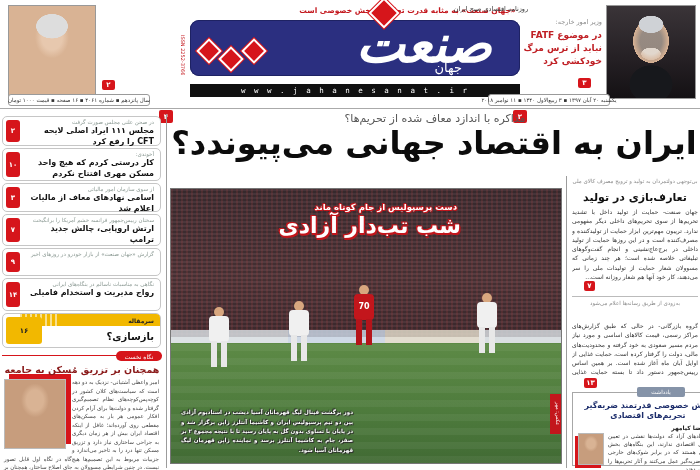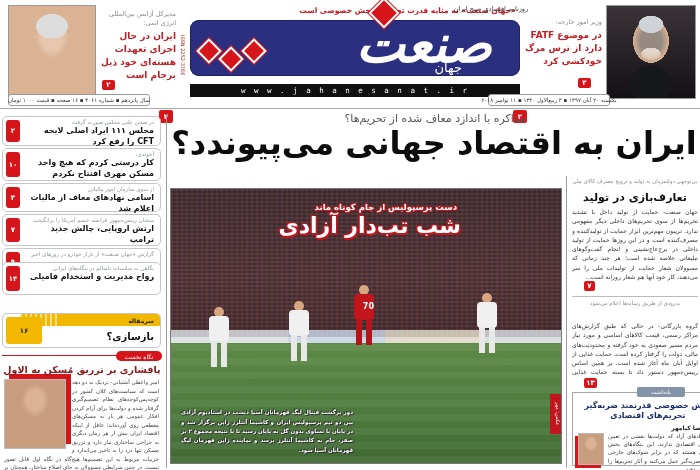--- a/index.html
+++ b/index.html
@@ -138,21 +138,21 @@
     position:absolute; left:0; right:0; top:154px; bottom:0;
     background:
       repeating-linear-gradient(0deg, rgba(255,255,255,.05) 0 7px, transparent 7px 14px),
       linear-gradient(180deg,#5d8a46 0%, #4d7a3c 60%, #416a34 100%);
   }
   .fig { position:absolute; }
   .fig .head { position:absolute; left:50%; transform:translateX(-50%); top:0; width:10px; height:10px; border-radius:50%; background:#d8a77f; }
   .fig .torso { position:absolute; left:50%; transform:translateX(-50%); top:9px; width:20px; height:26px; border-radius:4px; }
   .fig .legs { position:absolute; left:50%; transform:translateX(-50%); top:34px; width:16px; height:26px;
     background:linear-gradient(90deg,#e8e8e8 0 40%, transparent 40% 60%, #e8e8e8 60% 100%); }
-  .fig.red .torso { background:#c3161c; color:#fff; font-size:8px; font-weight:bold; line-height:26px; }
+  .fig.red .torso { background:#c3161c; color:#fff; font-size:8px; font-weight:bold; text-align:center; line-height:26px; }
   .fig.red .legs { background:linear-gradient(90deg,#b5141a 0 40%, transparent 40% 60%, #b5141a 60% 100%); }
   .fig.white .torso { background:#f0f0f0; }
   .overline-txt {
     position:absolute; top:13px; right:104px; color:#fff; font-size:8.5px; font-weight:bold;
     text-shadow:1px 0 0 #c3161c,-1px 0 0 #c3161c,0 1px 0 #c3161c,0 -1px 0 #c3161c,1px 1px 0 #c3161c,-1px -1px 0 #c3161c;
   }
   .photo-title {
     position:absolute; top:24px; right:100px; color:#fff; font-size:22px; font-weight:bold;
     text-shadow:1px 0 0 #c3161c,-1px 0 0 #c3161c,0 1.5px 0 #c3161c,0 -1.5px 0 #c3161c,1.5px 1.5px 0 #c3161c,-1.5px -1.5px 0 #c3161c;
   }
@@ -187,24 +187,20 @@
     border:1px solid #b9b9b9; box-shadow:-3px 3px 0 0 #d6151b;
   }
   .note-body { font-size:5.5px; color:#333; line-height:1.5; text-align:justify; }
 </style>
 </head>
 <body>
 
 <div class="page">
 
   <div class="abs portrait amano"></div>
-  <div class="abs" style="left:100px; top:10px; width:76px;">
-    <div class="corner-kicker">مدیرکل آژانس بین‌المللی انرژی اتمی:</div>
-    <div class="corner-head">ایران در حال اجرای تعهدات هسته‌ای خود ذیل برجام است</div>
-  </div>
   <div class="abs ptab" style="left:102px; top:80px; width:13px; height:10px;">۲</div>
 
   <div class="abs slogan">«جهان صنعت» به مثابه قدرت تحلیل و بخش خصوصی است</div>
   <div class="abs tagline">روزنامه اقتصادی صبح ایران</div>
   <div class="abs issn">ISSN 2252-3766</div>
 
   <div class="abs logo-box">
     <div class="logo-main">صنعت</div>
     <div class="logo-sub">جهان</div>
   </div>
@@ -212,21 +208,21 @@
   <div class="abs diamond" style="left:373px; top:2px;  width:22px; height:22px;"></div>
   <div class="abs diamond" style="left:200px; top:42px; width:18px; height:18px;"></div>
   <div class="abs diamond" style="left:222px; top:50px; width:18px; height:18px;"></div>
   <div class="abs diamond" style="left:245px; top:42px; width:18px; height:18px;"></div>
 
   <div class="abs webstrip">w w w . j a h a n e s a n a t . i r</div>
 
   <div class="abs portrait zarif"></div>
   <div class="abs" style="left:522px; top:18px; width:80px;">
     <div class="corner-kicker">وزیر امور خارجه:</div>
-    <div class="corner-head">در موضوع FATF دارد از ترس مرگ خودکشی کرد</div>
+    <div class="corner-head">در موضوع FATF نباید از ترس مرگ خودکشی کرد</div>
   </div>
   <div class="abs ptab" style="left:578px; top:78px; width:13px; height:10px;">۳</div>
 
   <div class="abs datebox" style="left:488px; top:94px; width:122px;">یکشنبه ۲۰ آبان ۱۳۹۷ ▪ ۳ ربیع‌الاول ۱۴۴۰ ▪ ۱۱ نوامبر ۲۰۱۸</div>
   <div class="abs datebox" style="left:8px; top:94px; width:142px;">سال پانزدهم ▪ شماره ۴۰۶۱ ▪ ۱۶ صفحه ▪ قیمت ۱۰۰۰ تومان</div>
   <div class="abs ruler"></div>
 
   <div class="abs ptab" style="left:159px; top:110px; width:14px; height:13px;">۴</div>
   <div class="abs ptab" style="left:513px; top:110px; width:14px; height:13px;">۲</div>
   <div class="abs lead-kicker">مذاکره با اندازد معاف شده از تحریم‌ها؟</div>
@@ -252,35 +248,35 @@
   </div>
   <div class="abs card" style="top:214px; height:32px;">
     <div class="tab">۷</div>
     <div class="kick">سخنان رییس‌جمهور فرانسه خشم آمریکا را برانگیخت</div>
     <div class="ttl">ارتش اروپایی، چالش جدید ترامپ</div>
   </div>
   <div class="abs card" style="top:248px; height:28px;">
     <div class="tab">۹</div>
     <div class="kick">گزارش «جهان صنعت» از بازار خودرو در روزهای اخیر</div>
   </div>
-  <div class="abs card" style="top:262px; height:33px;">
+  <div class="abs card" style="top:278px; height:33px;">
     <div class="tab">۱۴</div>
     <div class="kick">نگاهی به مناسبات ناسالم در بنگاه‌های ایرانی</div>
     <div class="ttl">رواج مدیریت و استخدام فامیلی</div>
   </div>
 
   <div class="abs edit-card">
     <div class="edit-bar">سرمقاله</div>
     <div class="edit-tab">۱۶</div>
     <div class="edit-ttl">بازسازی؟</div>
   </div>
 
   <div class="abs flook">
     <div class="flook-pill">نگاه نخست</div>
-    <div class="flook-ttl">پافشاری بر تزریق مُسکن به الاول</div>
+    <div class="flook-ttl">همچنان بر تزریق مُسکن به جامعه</div>
     <div class="flook-photo"></div>
     <div class="flook-body">امیر واعظی آشتیانی- نزدیک به دو دهه است که سیاست‌های کلان کشور در کوچه‌پس‌کوچه‌های نظام تصمیم‌گیری گرفتار شده و دولت‌ها برای آرام کردن افکار عمومی هر بار به مسکن‌های مقطعی روی آورده‌اند؛ غافل از اینکه اقتصاد ایران بیش از هر زمان دیگری به جراحی ساختاری نیاز دارد و تزریق مسکن تنها درد را به تاخیر می‌اندازد و جزییات مربوط به این تصمیم‌ها هیچ‌گاه در نگاه اول قابل تصور نیست. در چنین شرایطی مسوولان به جای اصلاح ساختار، همچنان بر تزریق مسکن به جامعه پافشاری می‌کنند.</div>
   </div>
 
   <div class="abs photo">
     <div class="crowd"></div>
     <div class="ledboard"></div>
     <div class="pitch"></div>
 
     <div class="fig white" style="left:38px; top:118px; width:20px; height:60px;">

